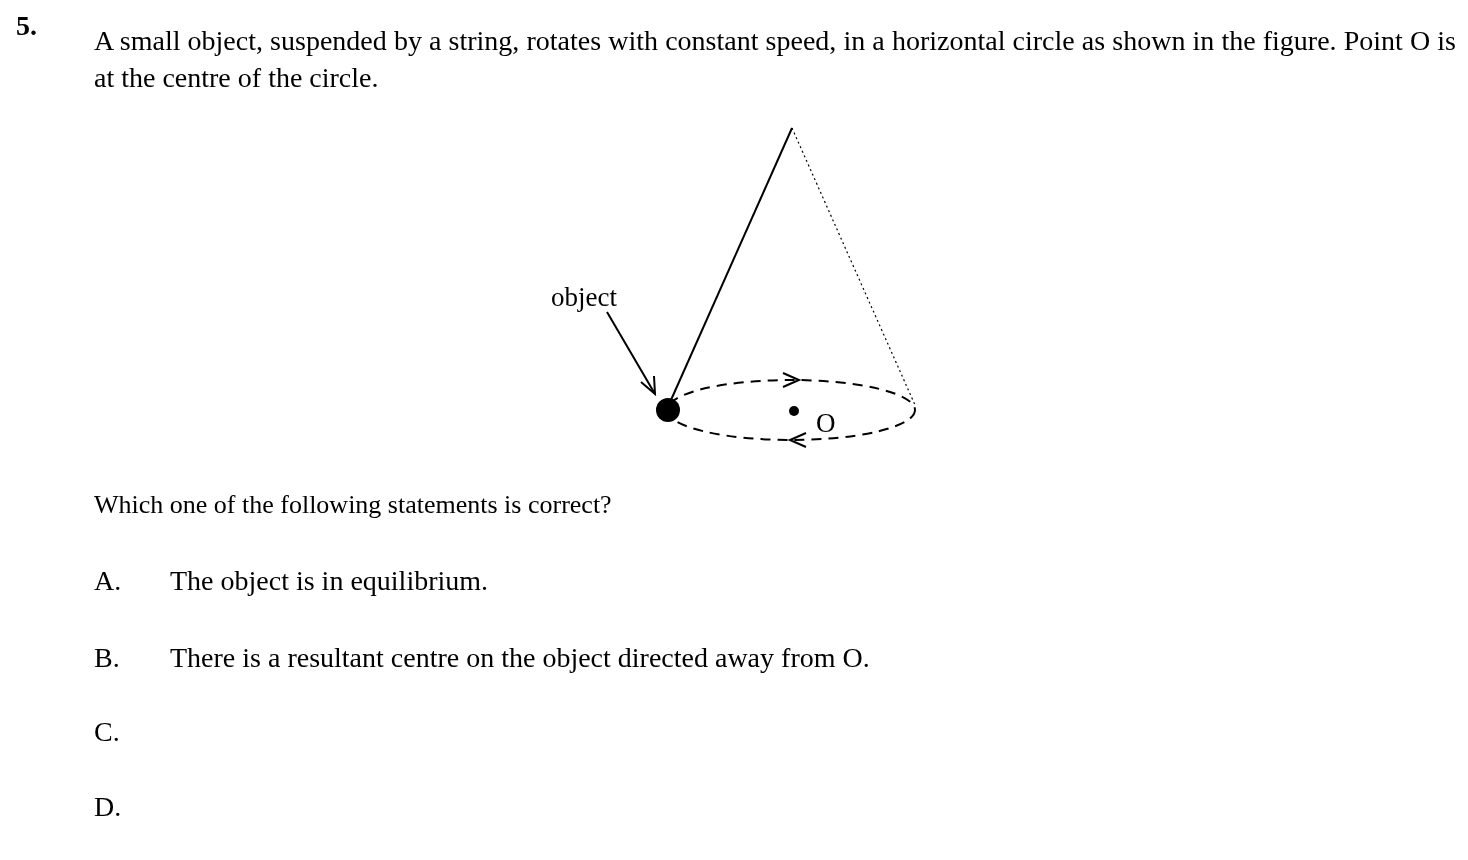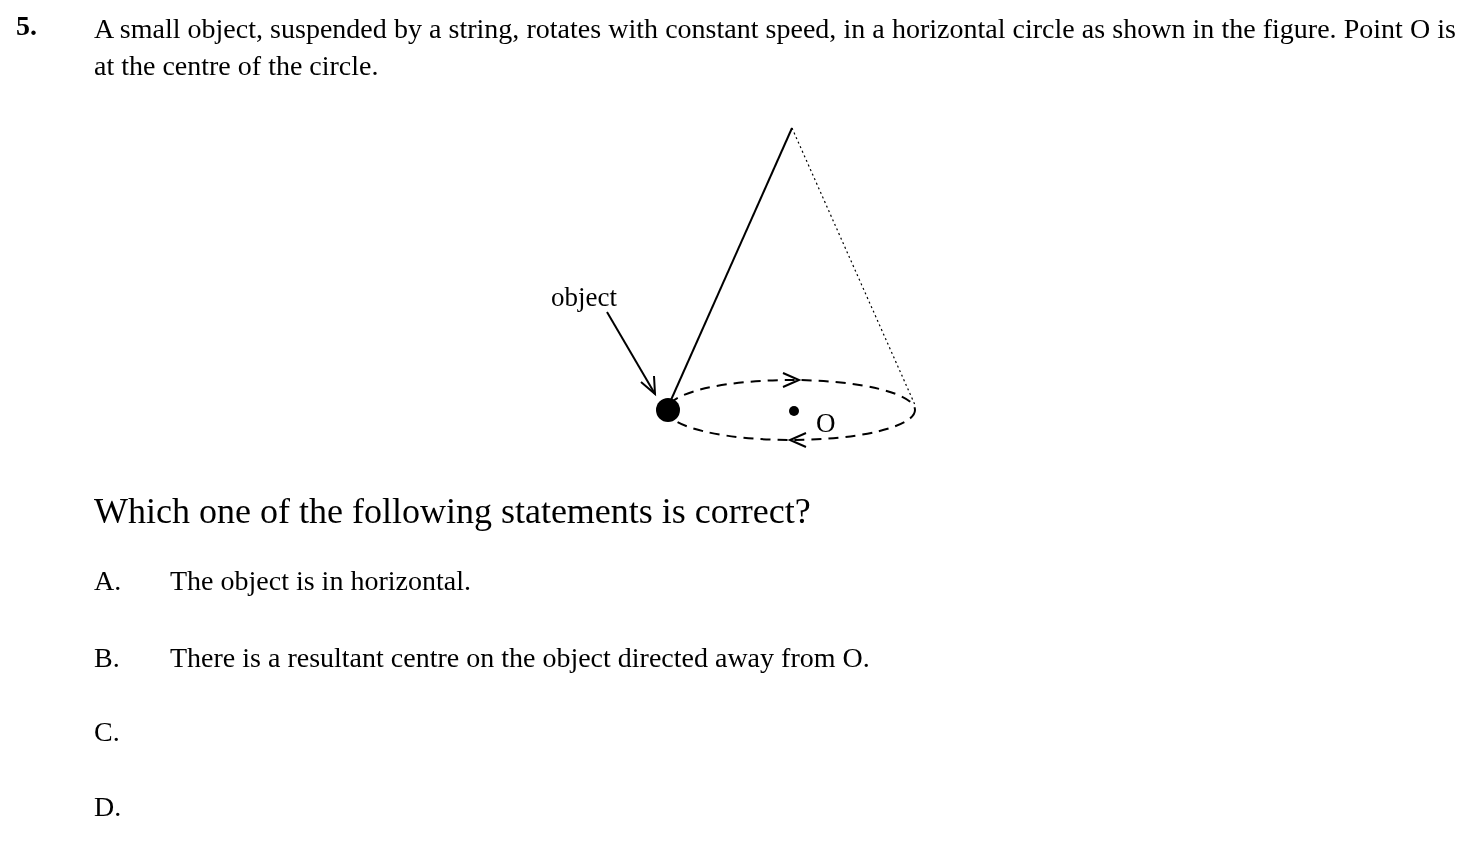--- a/index.html
+++ b/index.html
@@ -1,22 +1,22 @@
 <!DOCTYPE html>
 <html><head>
 <meta charset="utf-8">
 <style>
   html, body { margin:0; padding:0; background:#ffffff; }
   body { width:1468px; height:860px; position:relative; overflow:hidden;
          font-family:"Liberation Serif", "DejaVu Serif", serif; color:#000; }
   .qnum { position:absolute; left:16px; top:10px; font-size:28px; font-weight:bold; }
-  .stem { position:absolute; left:94px; top:10px; width:1362px; font-size:28px; line-height:37px;
+  .stem { position:absolute; left:94px; top:22px; width:1362px; font-size:28px; line-height:37px;
           text-align:justify; text-align-last:left; }
   .figure { position:absolute; left:0; top:0; width:1468px; height:480px; pointer-events:none; }
-  .prompt { position:absolute; left:94px; top:490px; font-size:36px; }
+  .prompt { position:absolute; left:94px; top:490px; font-size:26px; }
   .opt { position:absolute; left:94px; font-size:28px; display:flex; }
   .opt .letter { width:76px; }
 </style>
 </head>
 <body>
 
 <div class="qnum">5.</div>
 <div class="stem">A small object, suspended by a string, rotates with constant speed, in a horizontal circle as shown in the figure.  Point O is at the centre of the circle.</div>
 
 <svg class="figure" viewBox="0 0 1468 480" width="1468" height="480">
@@ -38,21 +38,21 @@
   <polyline points="641,382 655,394 654,376" fill="none" stroke="#000" stroke-width="2"></polyline>
 
   <text x="551" y="306" font-family="Liberation Serif, serif" font-size="27">object</text>
   <text x="816" y="432" font-family="Liberation Serif, serif" font-size="27">O</text>
 </svg>
 
 <div class="prompt">Which one of the following statements is correct?</div>
 
 <div class="opt" style="top:565px;">
   <span class="letter">A.</span>
-  <span>The object is in horizontal.</span>
+  <span>The object is in equilibrium.</span>
 </div>
 <div class="opt" style="top:642px;">
   <span class="letter">B.</span>
   <span>There is a resultant centre on the object directed away from O.</span>
 </div>
 <div class="opt" style="top:716px;">
   <span class="letter">C.</span>
 </div>
 <div class="opt" style="top:791px;">
   <span class="letter">D.</span>

